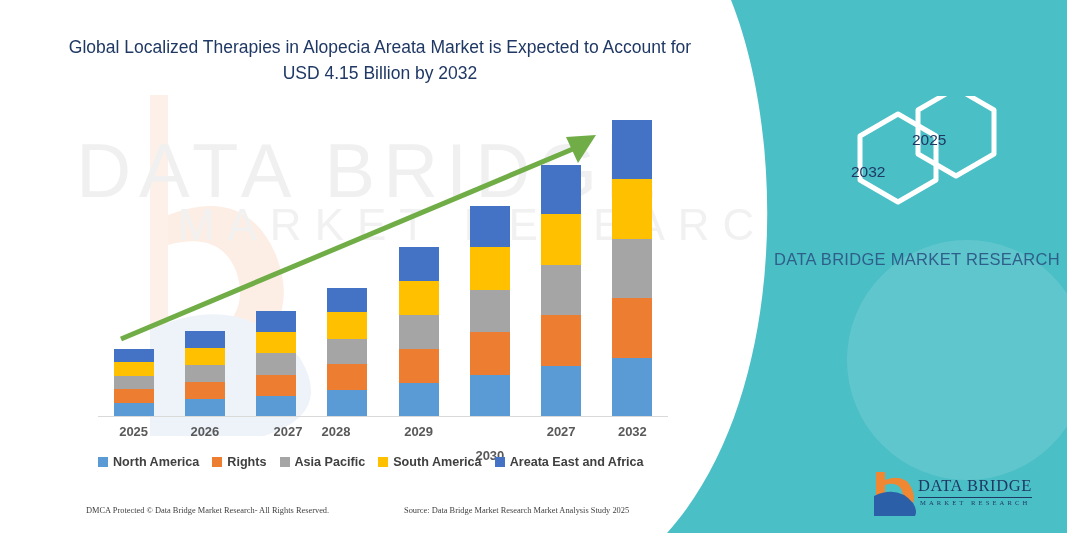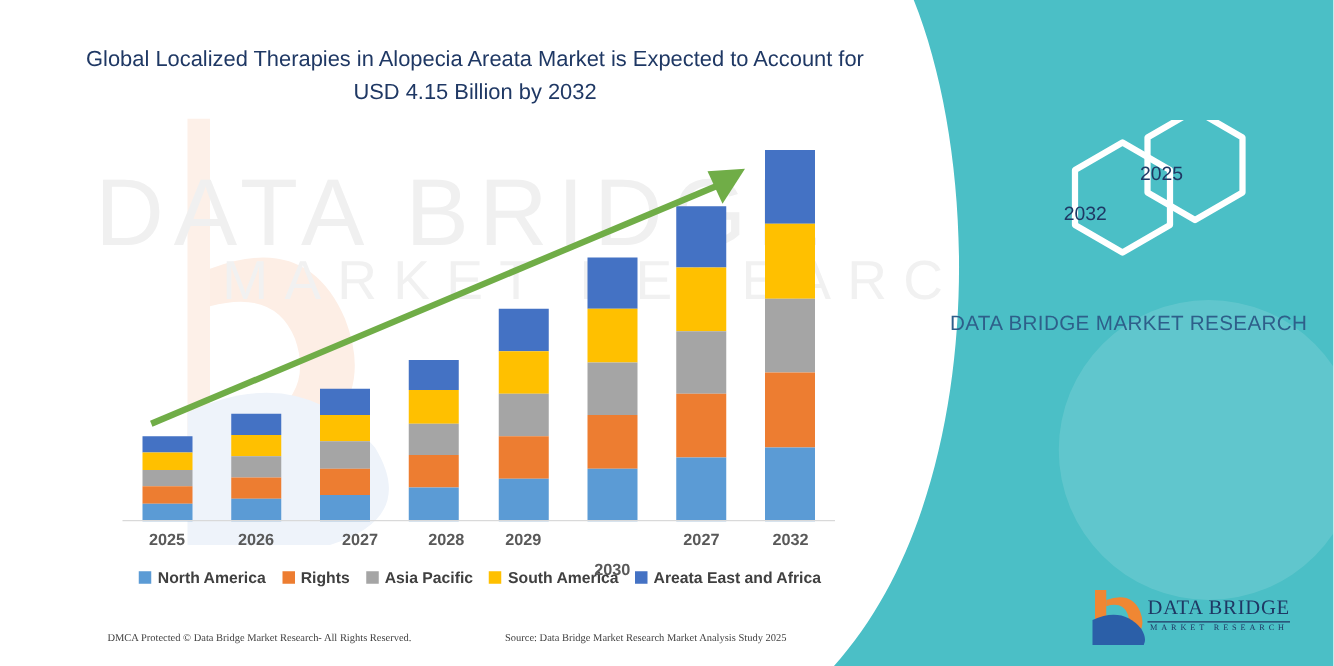--- a/index.html
+++ b/index.html
@@ -66,21 +66,21 @@
   
   #xlabels { position: absolute; left: 98px; top: 424px; width: 570px; height: 20px; }
   .xlabel {
     position: absolute; width: 70px; text-align: center;
     font-size: 13px; font-weight: bold; color: #595959;
   }
 
   
   #legend {
     position: absolute; left: 98px; top: 455px; width: 572px;
-    display: flex; justify-content: center; align-items: center;
+    display: flex; align-items: center;
     gap: 13px; flex-wrap: nowrap;
   }
   .legend-item { display: flex; align-items: center; gap: 5px; }
   .legend-swatch { width: 10px; height: 10px; flex: 0 0 auto; }
   .legend-label { font-size: 12.6px; font-weight: bold; color: #404040; white-space: nowrap; }
 
   
   #arrow { position: absolute; left: 0; top: 0; width: 740px; height: 470px; pointer-events: none; }
 
   
@@ -106,21 +106,21 @@
   #hexes { position: absolute; left: 812px; top: 96px; width: 220px; height: 130px; }
   .hex-label {
     position: absolute; font-size: 15.5px; color: #1f3864;
     font-weight: 400;
   }
   #hex-2025-label { left: 912px; top: 131px; }
   #hex-2032-label { left: 851px; top: 163px; }
 
   #panel-brand {
     position: absolute; left: 760px; top: 245px; width: 300px;
-    text-align: left; color: #2e5f8a;
+    text-align: right; color: #2e5f8a;
     font-size: 16.5px; line-height: 28px; letter-spacing: .3px;
   }
 
   
   #logo { position: absolute; left: 868px; top: 470px; width: 180px; height: 48px; }
   #logo-main {
     position: absolute; left: 50px; top: 6px;
     font-size: 16.5px; letter-spacing: .6px; color: #1f3864;
     font-family: "Liberation Serif", serif;
     border-bottom: 1.5px solid #1f3864; padding-bottom: 1px;
@@ -204,21 +204,21 @@
         <div class="seg" style="background: rgb(165, 165, 165); height: 59.4px;"></div>
         <div class="seg" style="background: rgb(237, 125, 49); height: 59.4px;"></div>
         <div class="seg" style="background: rgb(91, 155, 213); height: 59.4px;"></div>
       </div>
     </div>
   <div id="axis-line"></div>
   <div id="xlabels">
       <div class="xlabel" style="left: 0.625px;">2025</div>
       <div class="xlabel" style="left: 71.875px;">2026</div>
       <div class="xlabel" style="left: 155px;">2027</div>
-      <div class="xlabel" style="left: 224px;">2028</div>
+      <div class="xlabel" style="left: 203px;">2028</div>
       <div class="xlabel" style="left: 285.625px;">2029</div>
       <div class="xlabel" style="left: 356.875px; margin-top: 24px;">2030</div>
       <div class="xlabel" style="left: 428.125px;">2027</div>
       <div class="xlabel" style="left: 499.375px;">2032</div>
     </div>
 
   <svg id="arrow">
     <line x1="121" y1="339" x2="580" y2="146" stroke="#70AD47" stroke-width="5"></line>
     <polygon points="596,135 566,137 578,163" fill="#70AD47"></polygon>
   </svg>

